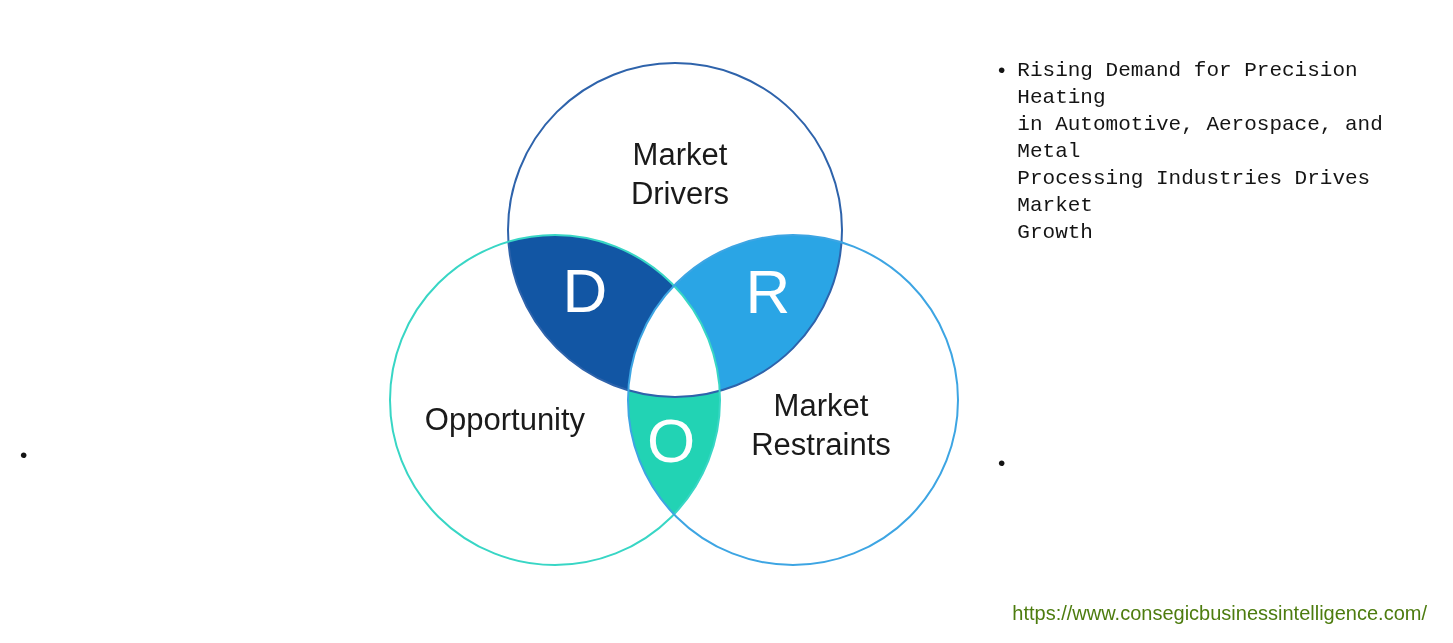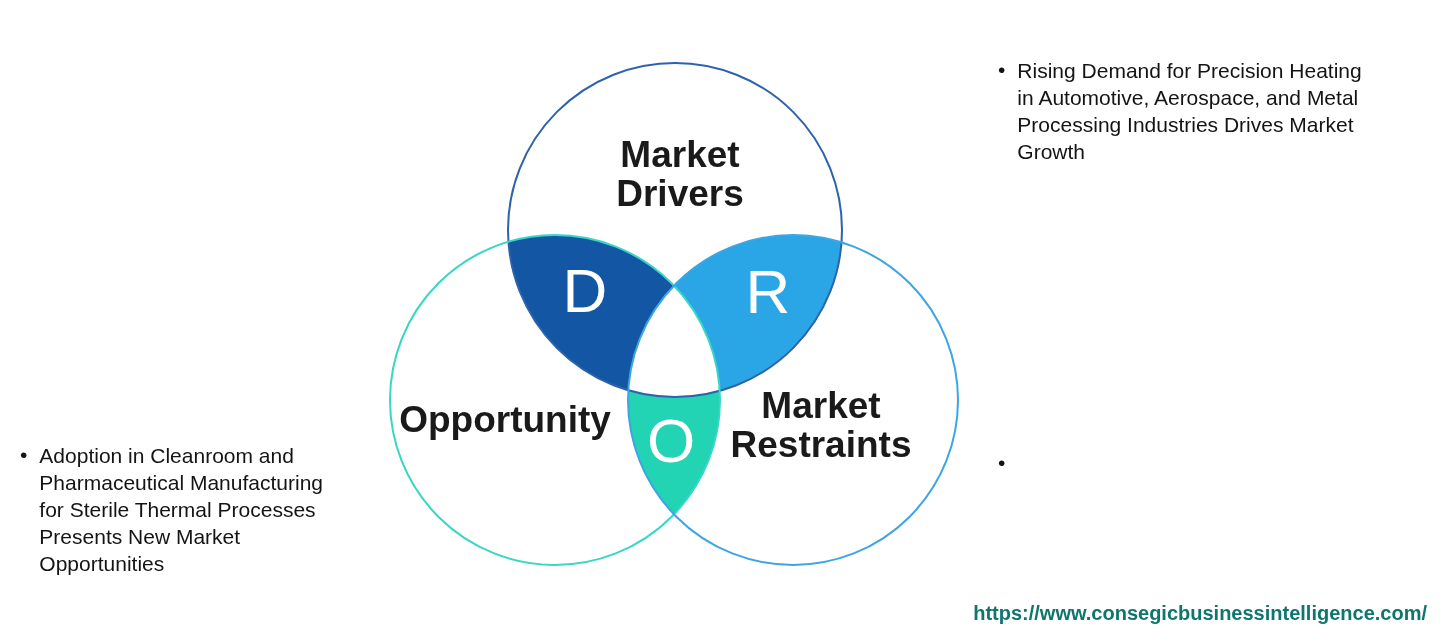--- a/index.html
+++ b/index.html
@@ -18,26 +18,25 @@
   .venn-svg {
     position: absolute;
     left: 0;
     top: 0;
     z-index: 1;
   }
   .venn-label {
     position: absolute;
     transform: translate(-50%, -50%);
     text-align: center;
-    font-size: 37px;
+    font-size: 31px;
     line-height: 39px;
     color: #1a1a1a;
     white-space: pre-line;
     z-index: 2;
-    font-weight: bold;
   }
   .venn-letter {
     position: absolute;
     transform: translate(-50%, -50%);
     font-size: 62px;
     line-height: 62px;
     color: #ffffff;
     z-index: 3;
   }
   .bullet {
@@ -52,29 +51,29 @@
   }
   .bullet .dot {
     flex: none;
     font-size: 21px;
     line-height: 27px;
     margin-right: 12px;
     margin-top: -1px;
   }
   .bullet .text {
     white-space: pre-line;
+    font-family: Liberation Mono, monospace;
   }
   .source-url {
     position: absolute;
     top: 602px;
     right: 26px;
     font-size: 20px;
-    color: #0f766e;
+    color: #4d7c0f;
     z-index: 2;
-    font-weight: bold;
   }
 </style>
 </head>
 <body>
 
 <div class="slide">
 
   <svg class="venn-svg" width="1453" height="643" viewBox="0 0 1453 643">
     <defs>
       <clipPath id="clip-left">
@@ -131,22 +130,17 @@
 Processing Industries Drives Market
 Growth</span>
   </div>
 
   <div class="bullet" style="left:998px; top:450px; width:420px;">
     <span class="dot">•</span>
   </div>
 
   <div class="bullet" style="left:20px; top:442px; width:360px;">
     <span class="dot">•</span>
-    <span class="text">Adoption in Cleanroom and
-Pharmaceutical Manufacturing
-for Sterile Thermal Processes
-Presents New Market
-Opportunities</span>
   </div>
 
   <div class="source-url">https://www.consegicbusinessintelligence.com/</div>
 
 </div>
 
 </body></html>

